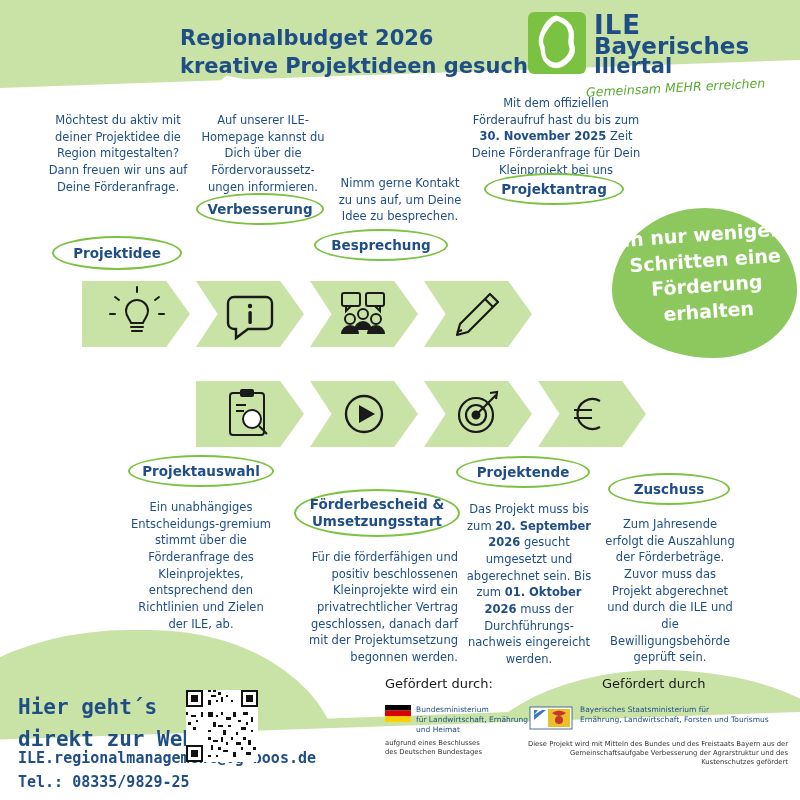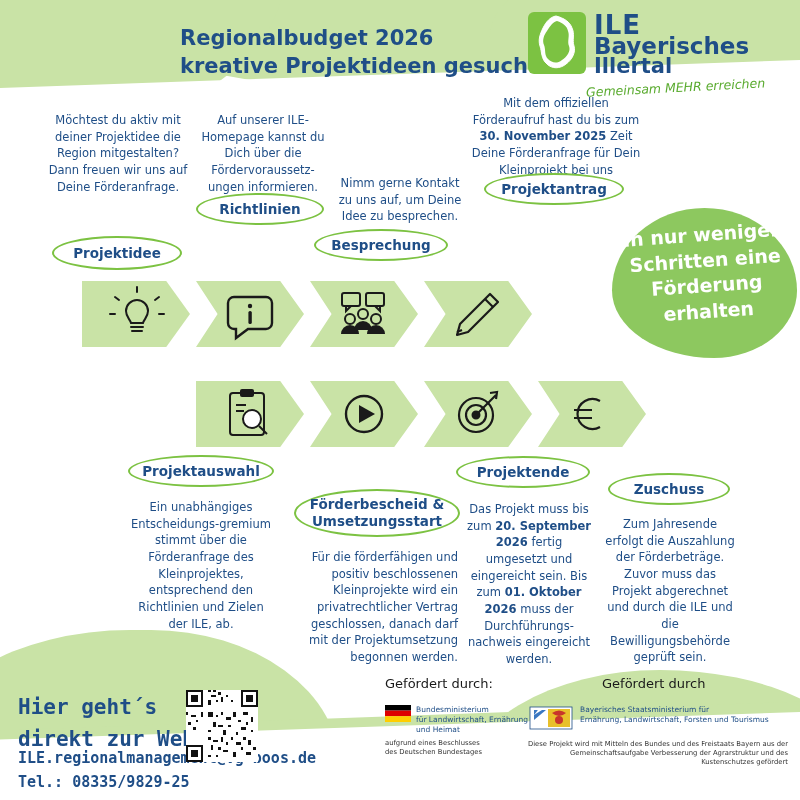--- a/index.html
+++ b/index.html
@@ -159,21 +159,21 @@
     <div class="logo-claim">Gemeinsam MEHR erreichen</div>
   </div>
 
   <div class="green-blob"></div>
   <div class="green-blob-text">In nur wenigen Schritten eine Förderung erhalten</div>
 
   <div class="txt" style="left:48px;top:112px;width:140px;">Möchtest du aktiv mit deiner Projektidee die Region mitgestalten? Dann freuen wir uns auf Deine Förderanfrage.</div>
   <div class="pill" style="left:52px;top:236px;width:130px;height:34px;">Projektidee</div>
 
   <div class="txt" style="left:200px;top:112px;width:126px;">Auf unserer ILE-Homepage kannst du Dich über die Fördervoraussetz-ungen informieren.</div>
-  <div class="pill" style="left:196px;top:193px;width:128px;height:32px;">Richtlinien</div>
+  <div class="pill" style="left:196px;top:193px;width:128px;height:32px;">Verbesserung</div>
 
   <div class="txt" style="left:336px;top:166px;width:128px;margin-top:9px;">Nimm gerne Kontakt zu uns auf, um Deine Idee zu besprechen.</div>
   <div class="pill" style="left:314px;top:229px;width:134px;height:32px;">Besprechung</div>
 
   <div class="txt" style="left:470px;top:95px;width:172px;">
     <span>Mit dem offiziellen Förderaufruf hast du bis zum </span><b>30. November 2025</b><span> Zeit Deine Förderanfrage für Dein Kleinprojekt bei uns einreichen.</span>
   </div>
   <div class="pill" style="left:484px;top:173px;width:140px;height:32px;">Projektantrag</div>
 
   <div class="chev first" style="left:82px;top:281px;">
@@ -256,21 +256,21 @@
   </div>
 
   <div class="pill" style="left:128px;top:455px;width:146px;height:32px;">Projektauswahl</div>
   <div class="txt" style="left:130px;top:499px;width:142px;">Ein unabhängiges Entscheidungs-gremium stimmt über die Förderanfrage des Kleinprojektes, entsprechend den Richtlinien und Zielen der ILE, ab.</div>
 
   <div class="pill" style="left:294px;top:489px;width:166px;height:48px;line-height:1.25;">Förderbescheid &amp; Umsetzungsstart</div>
   <div class="txt" style="left:296px;top:549px;width:162px;text-align:right;">Für die förderfähigen und positiv beschlossenen Kleinprojekte wird ein privatrechtlicher Vertrag geschlossen, danach darf mit der Projektumsetzung begonnen werden.</div>
 
   <div class="pill" style="left:456px;top:456px;width:134px;height:32px;">Projektende</div>
   <div class="txt" style="left:466px;top:501px;width:126px;">
-    <span>Das Projekt muss bis zum </span><b>20. September 2026</b><span> fertig umgesetzt und eingereicht sein. Bis zum </span><b>01. Oktober 2026</b><span> muss der Durchführungs-nachweis eingereicht werden.</span>
+    <span>Das Projekt muss bis zum </span><b>20. September 2026</b><span> gesucht umgesetzt und abgerechnet sein. Bis zum </span><b>01. Oktober 2026</b><span> muss der Durchführungs-nachweis eingereicht werden.</span>
   </div>
 
   <div class="pill" style="left:608px;top:473px;width:122px;height:32px;">Zuschuss</div>
   <div class="txt" style="left:604px;top:516px;width:132px;">Zum Jahresende erfolgt die Auszahlung der Förderbeträge. Zuvor muss das Projekt abgerechnet und durch die ILE und die Bewilligungsbehörde geprüft sein.</div>
 
   <div class="blob-bottom-left"></div>
   <div class="blob-bottom-right"></div>
   <div class="bottom-green-strip"></div>
   <div class="bottom-white-over"></div>
 

